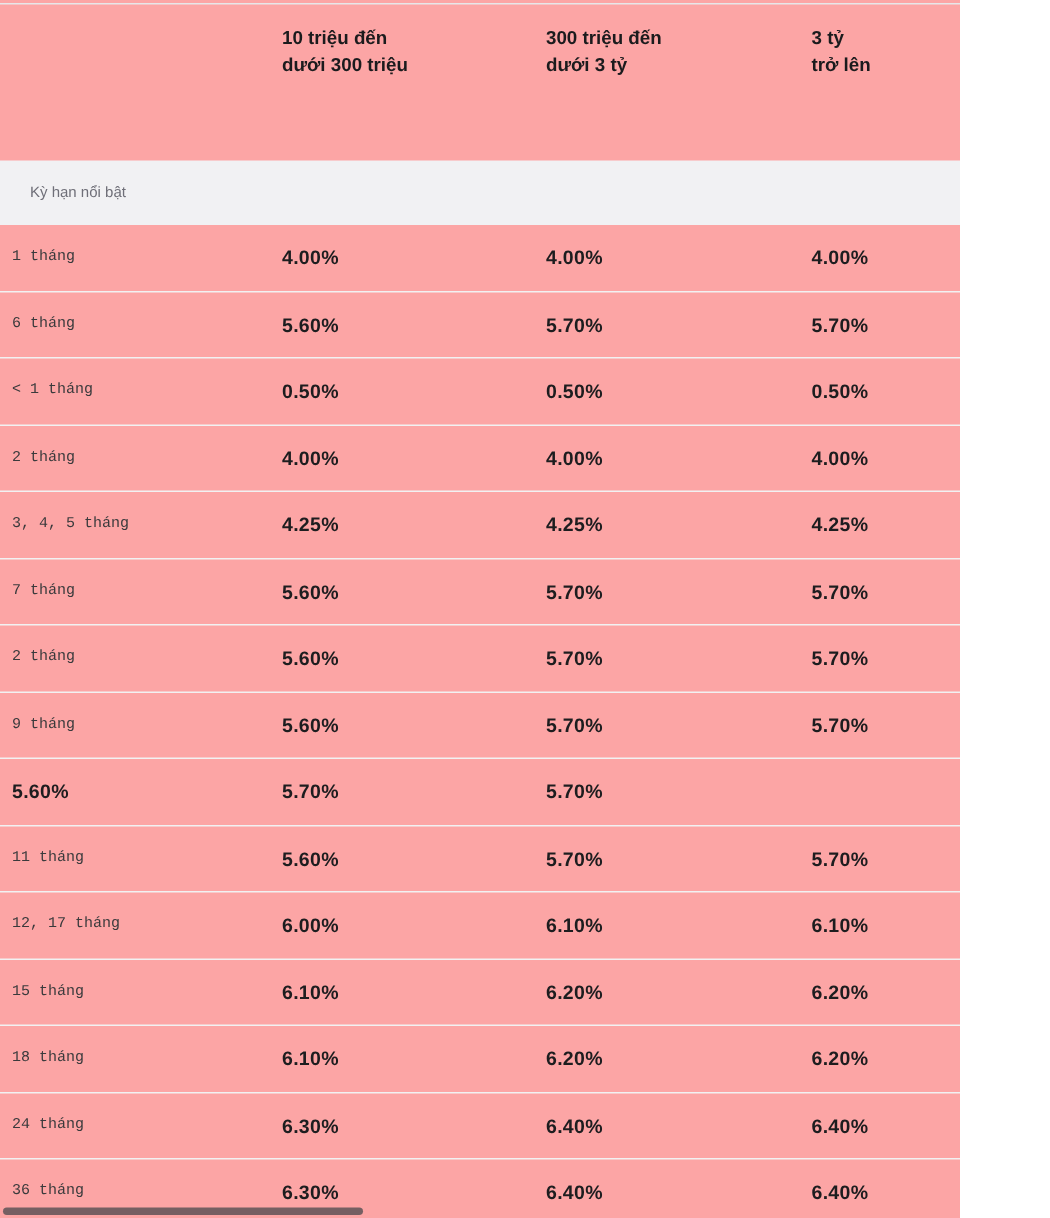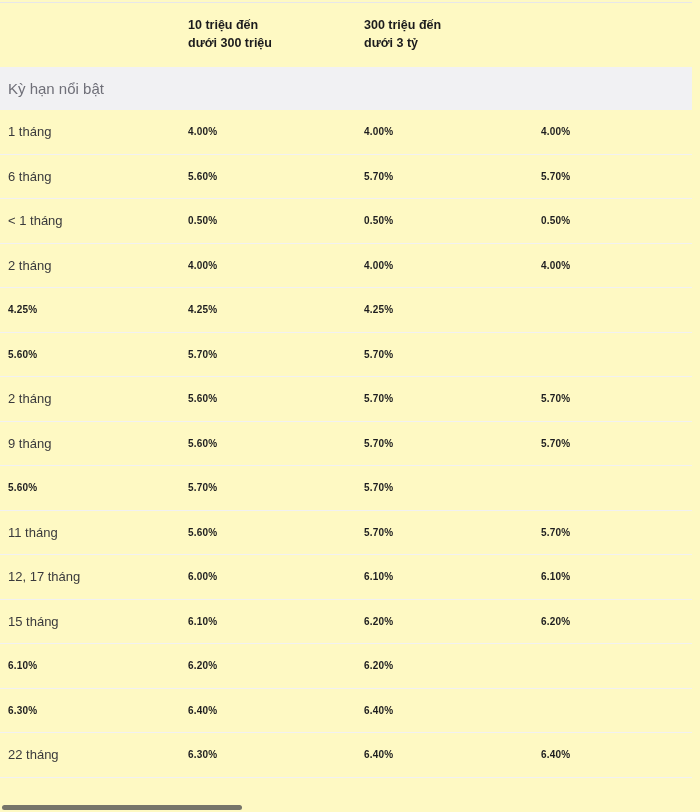--- a/index.html
+++ b/index.html
@@ -4,24 +4,24 @@
 <style>
   html, body {
     margin: 0;
     padding: 0;
     background: #ffffff;
     font-family: "Liberation Sans", "DejaVu Sans", sans-serif;
     -webkit-font-smoothing: antialiased;
   }
   .page {
     position: relative;
-    width: 700px;
+    width: 640px;
     height: 812px;
     overflow: hidden;
-    background: #fef9c3;
+    background: #fca5a5;
   }
   .table {
     width: 692px;
     margin-top: 2px;
     border-top: 1px solid #e7e7e9;
   }
   .grid-row {
     display: grid;
     grid-template-columns: 180px 176px 177px 1fr;
     padding-left: 8px;
@@ -38,35 +38,37 @@
     font-weight: 700;
     line-height: 18px;
     color: #1b1b1d;
     white-space: pre-line;
   }
   .section-row {
     height: 43px;
     background: #f1f1f3;
     display: flex;
     align-items: center;
-    padding-left: 8px;
+    padding-left: 20px;
     box-sizing: border-box;
-    font-size: 15px;
+    font-size: 10px;
     color: #6f6f78;
+    margin-top: 40px;
   }
   .data-row {
     height: 44.5px;
     border-bottom: 1px solid #f1f1f2;
   }
   .term {
-    font-size: 13px;
+    font-size: 10px;
     color: #3a3a3c;
+    font-family: Liberation Mono, monospace;
   }
   .rate {
-    font-size: 10px;
+    font-size: 13px;
     font-weight: 700;
     color: #1d1d1f;
     letter-spacing: 0.2px;
   }
   .scrollbar-thumb {
     position: absolute;
     left: 2px;
     bottom: 2px;
     width: 240px;
     height: 5px;
@@ -80,20 +82,22 @@
 
 <div class="page">
   <div class="table">
     <div class="grid-row header-row">
       <div class="hcell"></div>
 
     <div class="hcell">10 triệu đến
 dưới 300 triệu</div>
         <div class="hcell">300 triệu đến
 dưới 3 tỷ</div>
+        <div class="hcell">3 tỷ
+trở lên</div>
       </div>
     <div id="table-body">
         <div class="section-row">Kỳ hạn nổi bật</div>
         <div class="grid-row data-row">
           <div class="term">1 tháng</div>
           <div class="rate">4.00%</div>
           <div class="rate">4.00%</div>
           <div class="rate">4.00%</div>
         </div>
         <div class="grid-row data-row">
@@ -108,25 +112,27 @@
           <div class="rate">0.50%</div>
           <div class="rate">0.50%</div>
         </div>
         <div class="grid-row data-row">
           <div class="term">2 tháng</div>
           <div class="rate">4.00%</div>
           <div class="rate">4.00%</div>
           <div class="rate">4.00%</div>
         </div>
         <div class="grid-row data-row">
+          <div class="term">3, 4, 5 tháng</div>
           <div class="rate">4.25%</div>
           <div class="rate">4.25%</div>
           <div class="rate">4.25%</div>
         </div>
         <div class="grid-row data-row">
+          <div class="term">7 tháng</div>
           <div class="rate">5.60%</div>
           <div class="rate">5.70%</div>
           <div class="rate">5.70%</div>
         </div>
         <div class="grid-row data-row">
           <div class="term">2 tháng</div>
           <div class="rate">5.60%</div>
           <div class="rate">5.70%</div>
           <div class="rate">5.70%</div>
         </div>
@@ -153,31 +159,33 @@
           <div class="rate">6.10%</div>
           <div class="rate">6.10%</div>
         </div>
         <div class="grid-row data-row">
           <div class="term">15 tháng</div>
           <div class="rate">6.10%</div>
           <div class="rate">6.20%</div>
           <div class="rate">6.20%</div>
         </div>
         <div class="grid-row data-row">
+          <div class="term">18 tháng</div>
           <div class="rate">6.10%</div>
           <div class="rate">6.20%</div>
           <div class="rate">6.20%</div>
         </div>
         <div class="grid-row data-row">
+          <div class="term">24 tháng</div>
           <div class="rate">6.30%</div>
           <div class="rate">6.40%</div>
           <div class="rate">6.40%</div>
         </div>
         <div class="grid-row data-row">
-          <div class="term">22 tháng</div>
+          <div class="term">36 tháng</div>
           <div class="rate">6.30%</div>
           <div class="rate">6.40%</div>
           <div class="rate">6.40%</div>
         </div>
       </div>
   </div>
   <div class="scrollbar-thumb"></div>
 </div>
 
 </body></html>

